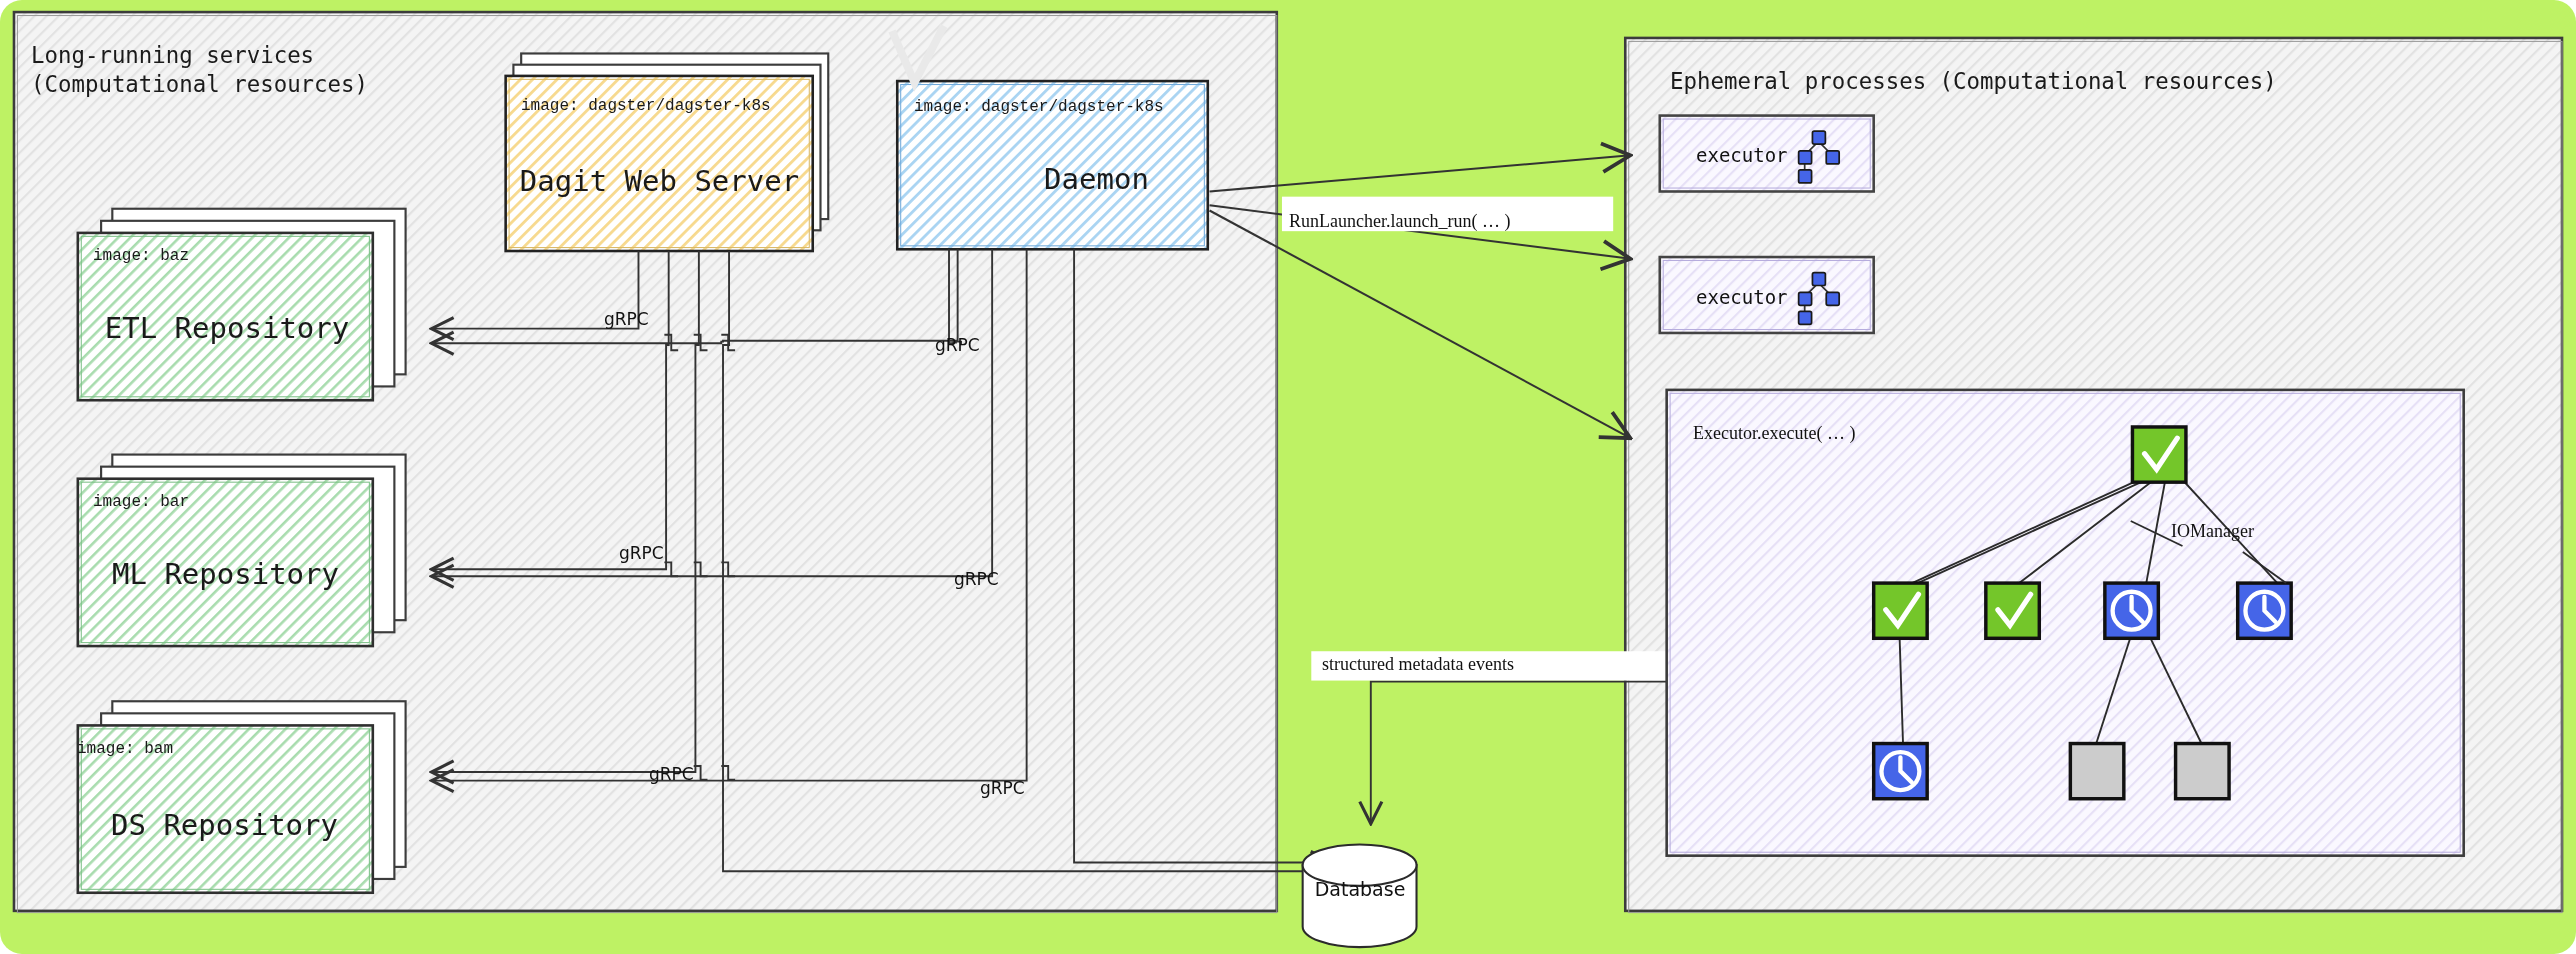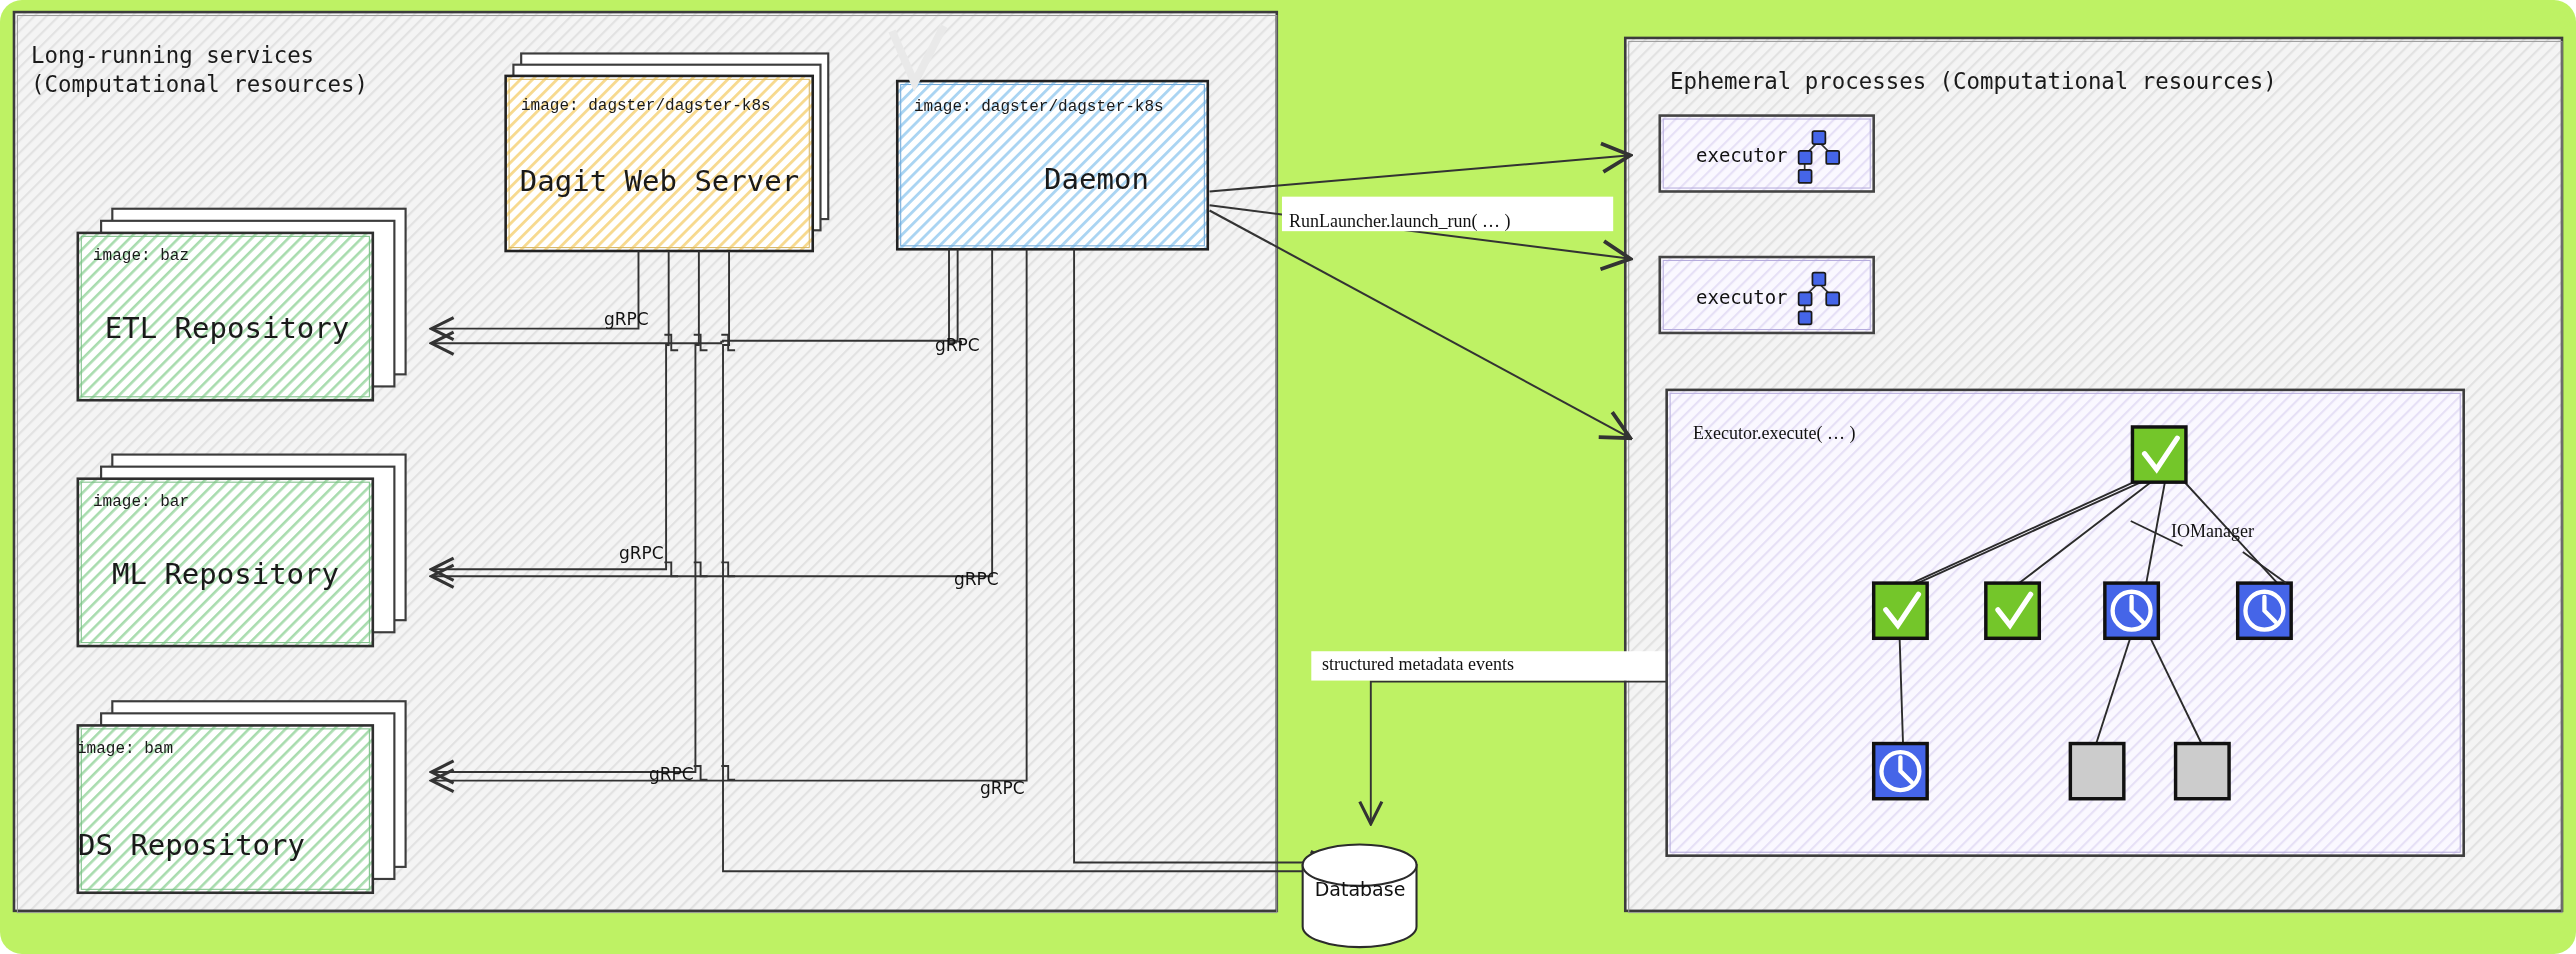--- a/index.html
+++ b/index.html
@@ -243,21 +243,21 @@
   <div class="lbl box-img" style="left:914px;top:98px;">image: dagster/dagster-k8s</div>
   <div class="lbl box-title" style="left:897px;top:162px;width:311px;text-align:center;margin-left:44px;">Daemon</div>
 
   <div class="lbl box-img" style="left:93px;top:247px;">image: baz</div>
   <div class="lbl box-title" style="left:78px;top:311px;width:258px;text-align:center;margin-left:20px;">ETL Repository</div>
 
   <div class="lbl box-img" style="left:93px;top:493px;">image: bar</div>
   <div class="lbl box-title" style="left:78px;top:557px;width:295px;text-align:center;">ML Repository</div>
 
   <div class="lbl box-img" style="left:77px;top:740px;">image: bam</div>
-  <div class="lbl box-title" style="left:78px;top:828px;width:260px;text-align:left;">DS Repository</div>
+  <div class="lbl box-title" style="left:78px;top:808px;width:260px;text-align:right;">DS Repository</div>
 
   <div class="lbl edge-lbl" style="left:604px;top:309px;">gRPC</div>
   <div class="lbl edge-lbl" style="left:935px;top:335px;">gRPC</div>
   <div class="lbl edge-lbl" style="left:619px;top:543px;">gRPC</div>
   <div class="lbl edge-lbl" style="left:954px;top:569px;">gRPC</div>
   <div class="lbl edge-lbl" style="left:649px;top:764px;">gRPC</div>
   <div class="lbl edge-lbl" style="left:980px;top:778px;">gRPC</div>
 
   <div class="lbl big-lbl" style="left:1289px;top:211px;">RunLauncher.launch_run( … )</div>
 

